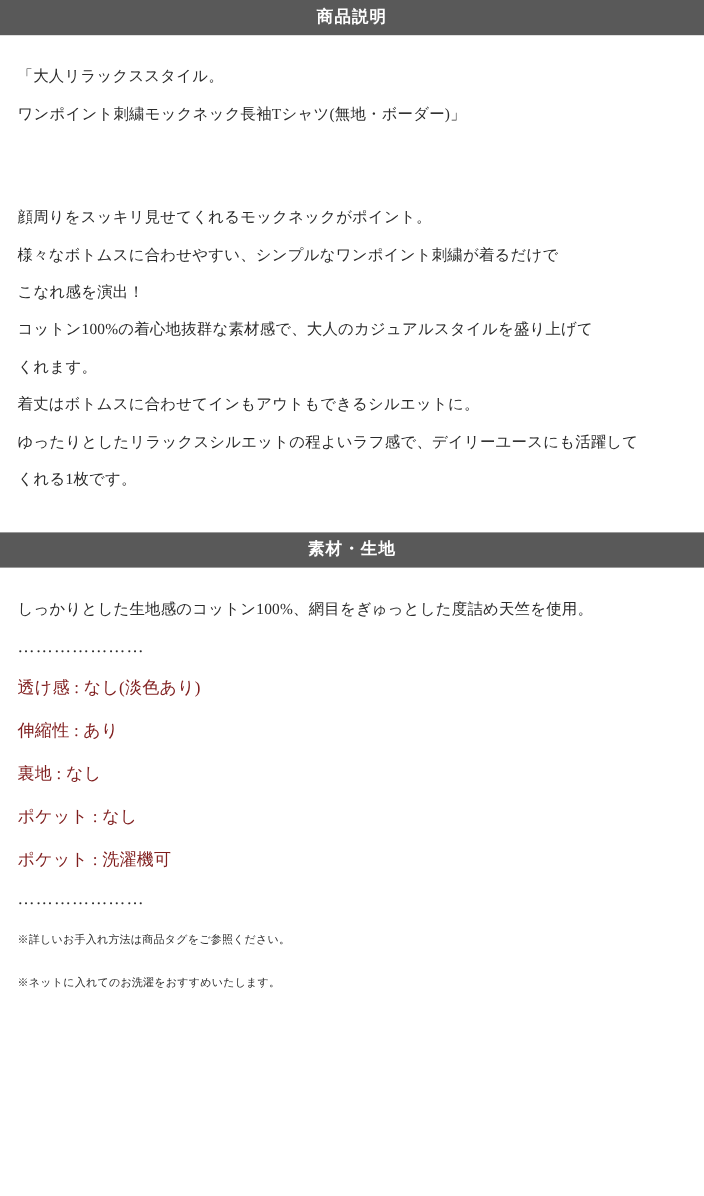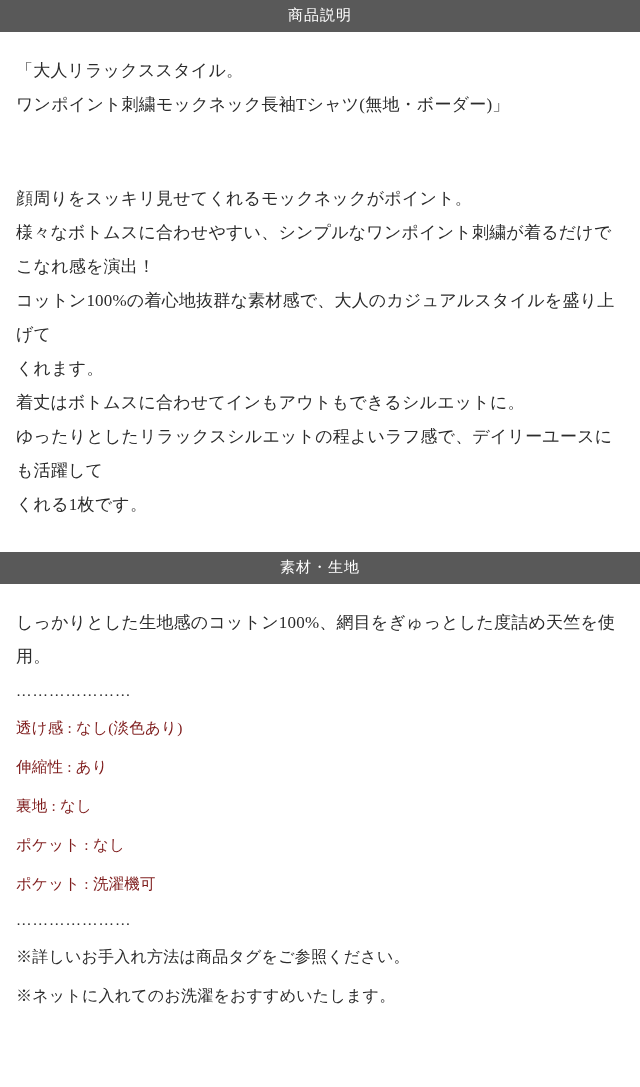--- a/index.html
+++ b/index.html
@@ -16,31 +16,31 @@
   }
   .page {
     width: 640px;
     box-sizing: border-box;
   }
   .section-header {
     background: #595959;
     color: #ffffff;
     text-align: center;
     font-size: 15px;
-    font-weight: normal;
+    font-weight: bold;
     letter-spacing: 1px;
     padding: 6px 0 7px 0;
     font-family: "Liberation Sans", "DejaVu Sans", sans-serif;
   }
   .section-body {
     padding: 0 16px;
     box-sizing: border-box;
   }
   .para {
-    font-size: 17px;
+    font-size: 14px;
     line-height: 34px;
     color: #2b2b2b;
     letter-spacing: 0.2px;
     white-space: pre-wrap;
   }
   .block-gap-1 { height: 30px; }
   .block-gap-2 { height: 30px; }
   .top-space { height: 22px; }
   .after-desc-space { height: 30px; }
   .after-header-space { height: 22px; }
@@ -50,21 +50,21 @@
     color: #2b2b2b;
     letter-spacing: 1px;
   }
   .spec-line {
     font-size: 15.5px;
     line-height: 39px;
     color: #7f1d1d;
     letter-spacing: 0.2px;
   }
   .note-line {
-    font-size: 16px;
+    font-size: 10px;
     line-height: 39px;
     color: #2b2b2b;
     letter-spacing: 0.2px;
   }
   .tail-space { height: 24px; }
 </style>
 </head>
 <body>
 
 <div class="page">

